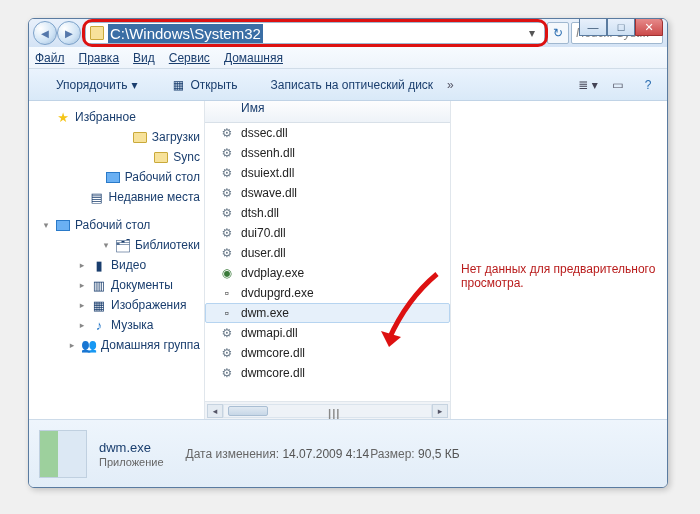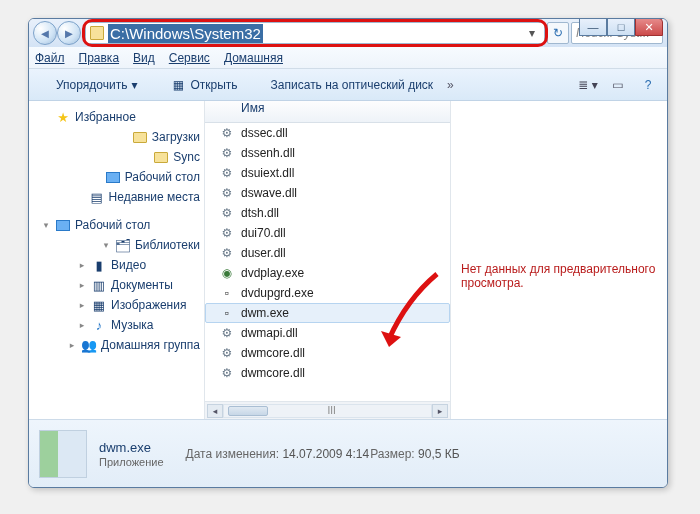--- a/index.html
+++ b/index.html
@@ -269,21 +269,21 @@
             </div>
           <div class="file-row">
               <span class="file-ico gear">⚙</span>
               <span>dwmcore.dll</span>
             </div>
         </div>
         <div class="hscroll">
           <div class="hs-btn">◂</div>
           <div class="hs-track">
               <div class="hs-thumb"></div>
-              <span style="position:absolute;left:50%;top:0;font-size:10px;color:#888;">III</span>
+              <span style="position:absolute;left:50%;top:0;font-size:15px;color:#888;">III</span>
             </div>
           <div class="hs-btn">▸</div>
         </div>
       </div>
 
       <div class="preview">
         <span>Нет данных для предварительного просмотра.</span>
       </div>
     </div>
   </div>

